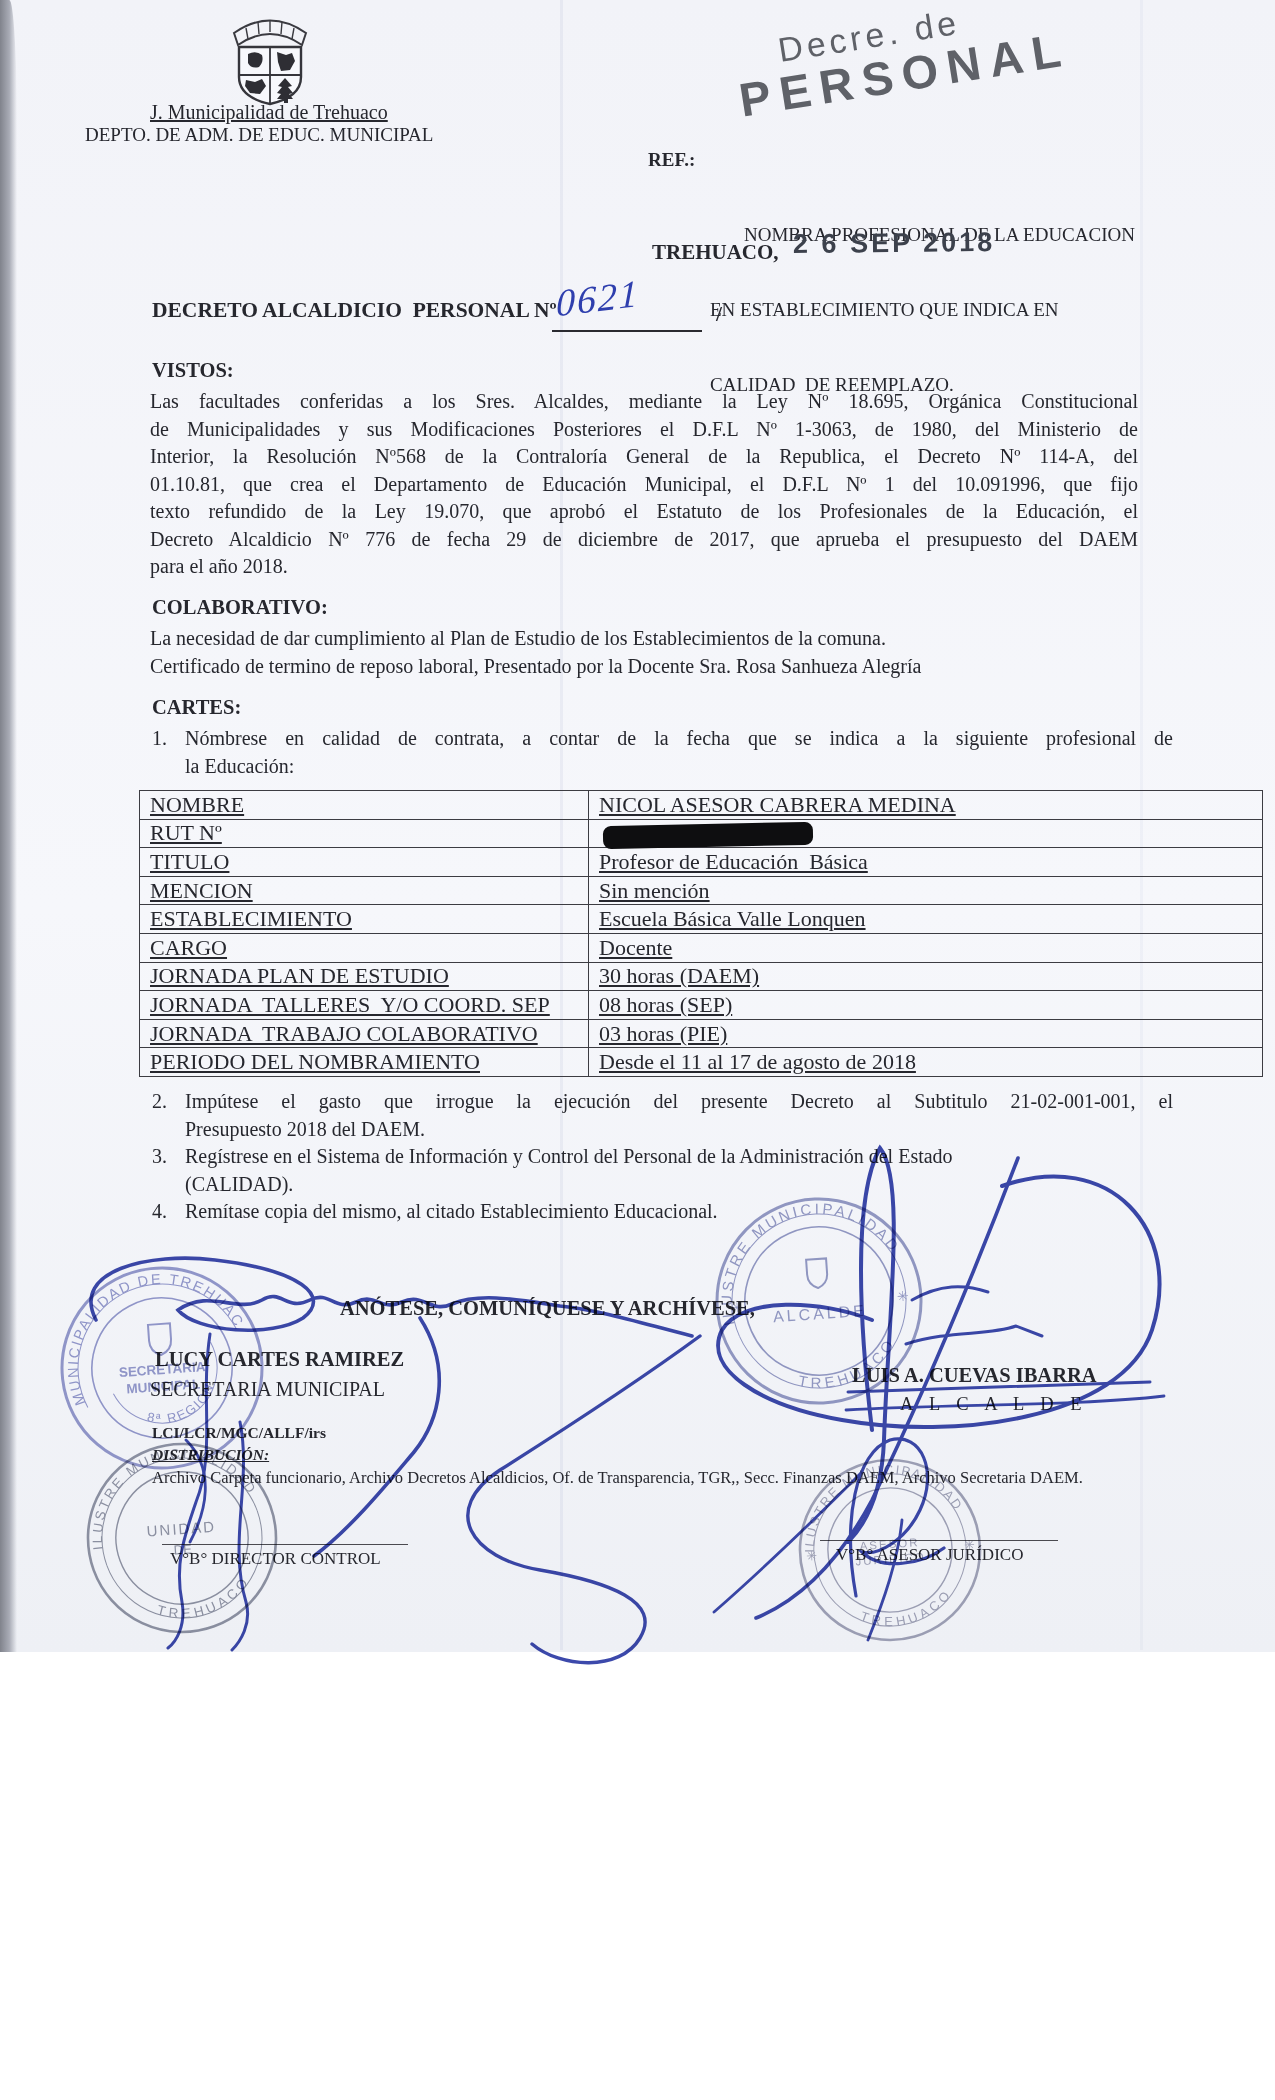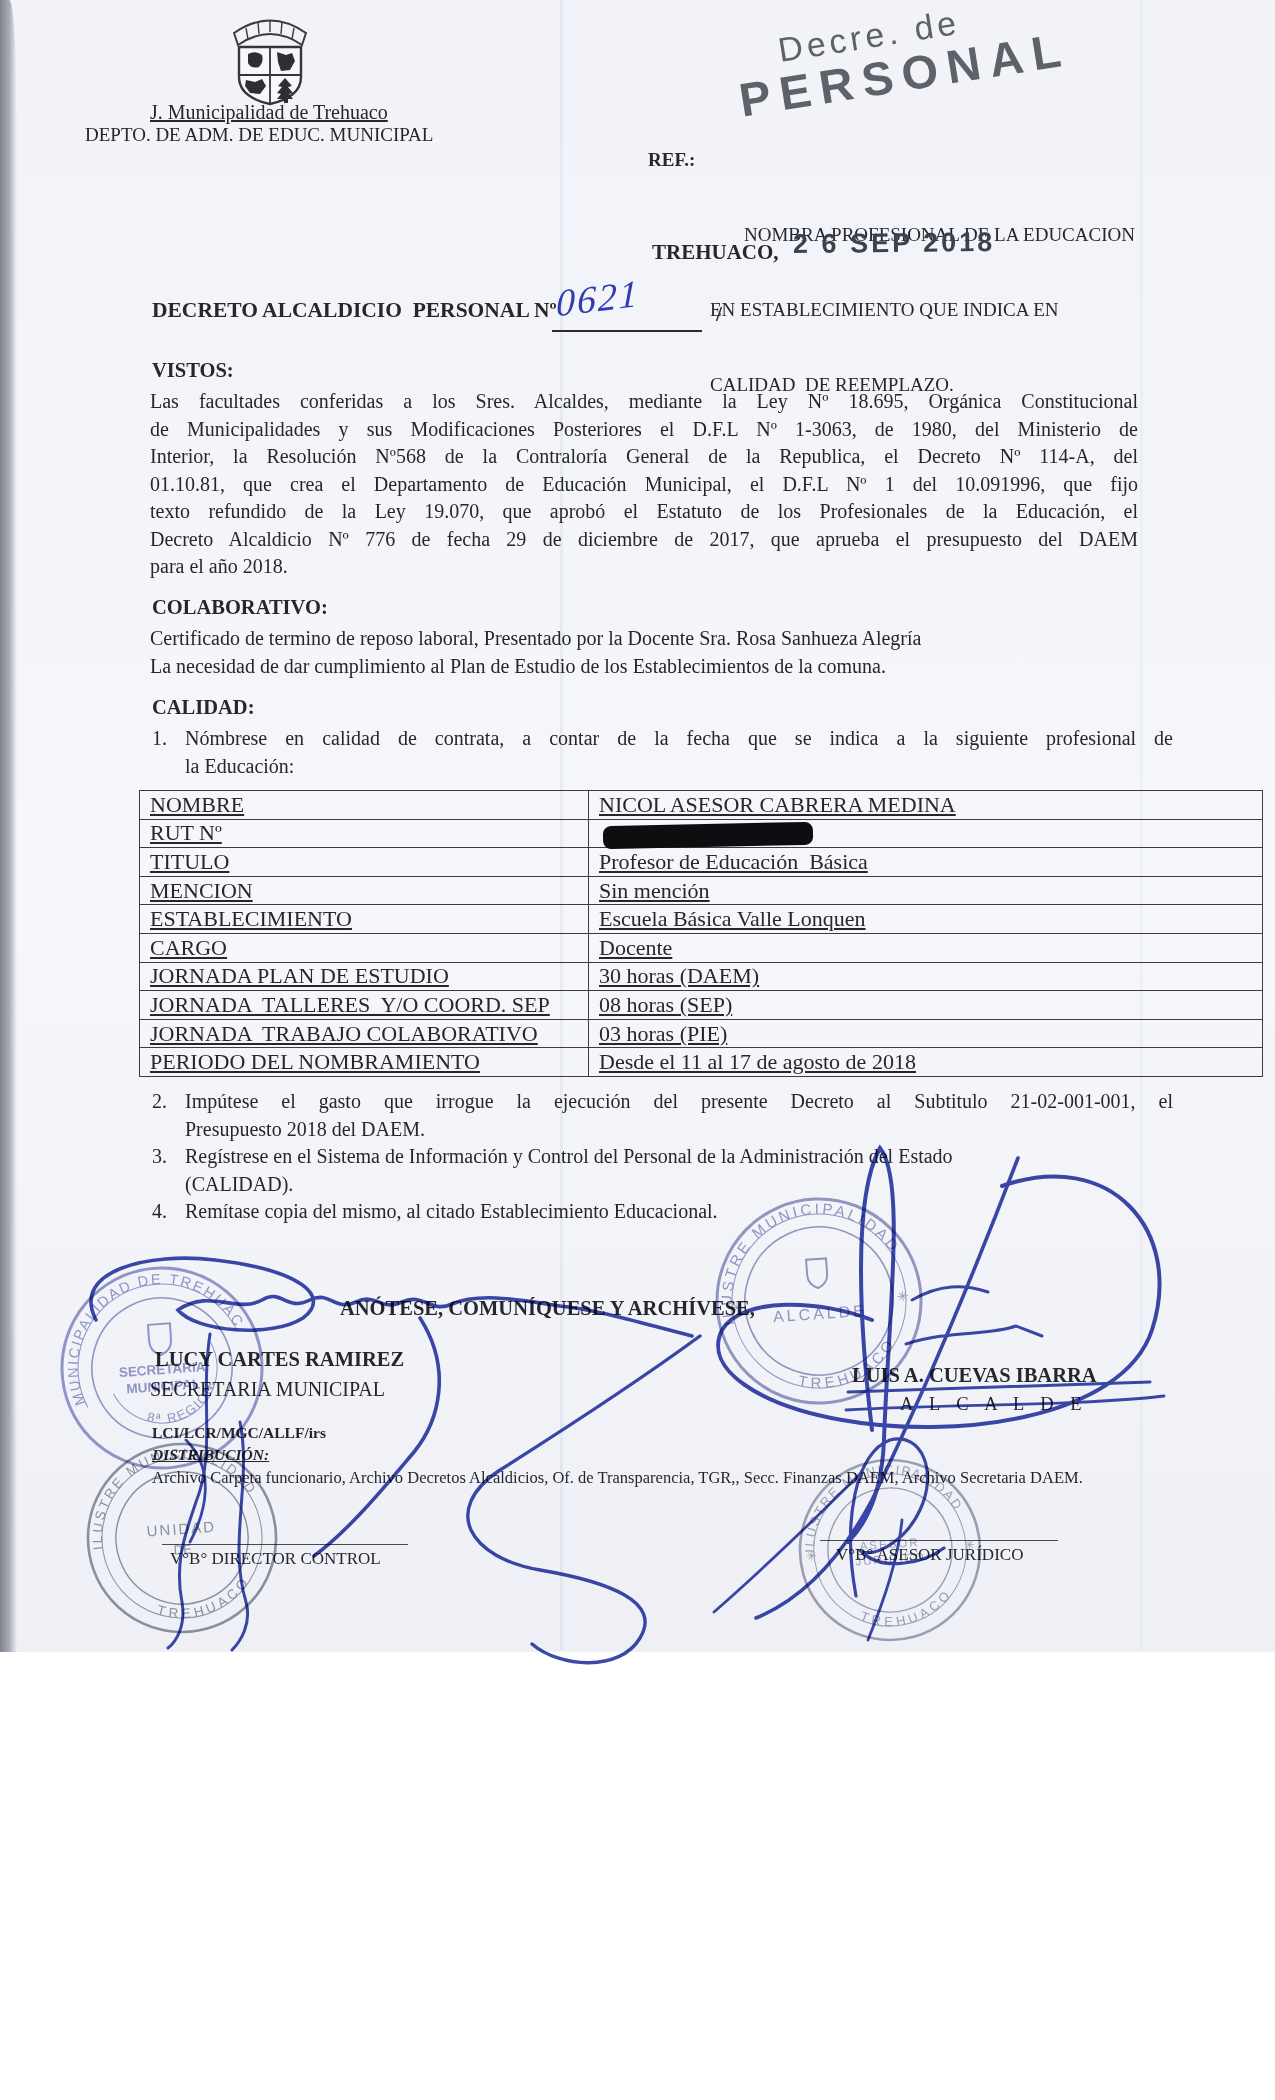--- a/index.html
+++ b/index.html
@@ -88,25 +88,25 @@
     <div class="pline just">de Municipalidades y sus Modificaciones  Posteriores el D.F.L Nº 1-3063, de 1980, del Ministerio de</div>
     <div class="pline just">Interior, la Resolución Nº568 de la Contraloría General de la Republica, el Decreto Nº 114-A, del</div>
     <div class="pline just">01.10.81, que crea el Departamento de Educación Municipal, el D.F.L Nº 1 del 10.091996, que fijo</div>
     <div class="pline just">texto refundido de la Ley 19.070, que aprobó el Estatuto de los Profesionales de la Educación, el</div>
     <div class="pline just">Decreto Alcaldicio Nº 776 de fecha 29 de diciembre de 2017, que aprueba el presupuesto del DAEM</div>
     <div class="pline">para el año 2018.</div>
   </div>
 
   <div class="t b" style="left:152px;top:596px;font-size:20.5px">COLABORATIVO:</div>
   <div class="t body20" style="left:150px;top:625px;width:988px;white-space:normal">
+    <div class="pline">La necesidad de dar cumplimiento al Plan de Estudio de los Establecimientos de la comuna.</div>
     <div class="pline">Certificado de termino de reposo laboral, Presentado por la Docente Sra. Rosa Sanhueza Alegría</div>
-    <div class="pline">La necesidad de dar cumplimiento al Plan de Estudio de los Establecimientos de la comuna.</div>
-  </div>
-
-  <div class="t b" style="left:152px;top:696px;font-size:20.5px">CALIDAD:</div>
+  </div>
+
+  <div class="t b" style="left:152px;top:696px;font-size:20.5px">CARTES:</div>
   <div class="t body20" style="left:152px;top:725px;width:985px;white-space:normal">
     <span class="item-num">1.</span>
     <div style="margin-left:33px" class="just pline">Nómbrese en calidad de contrata, a contar de la fecha que se indica a la siguiente profesional de</div>
     <div style="margin-left:33px">la Educación:</div>
   </div>
 
   <table class="appt">
     <tbody>
         <tr>
           <td class="lab">NOMBRE</td>

